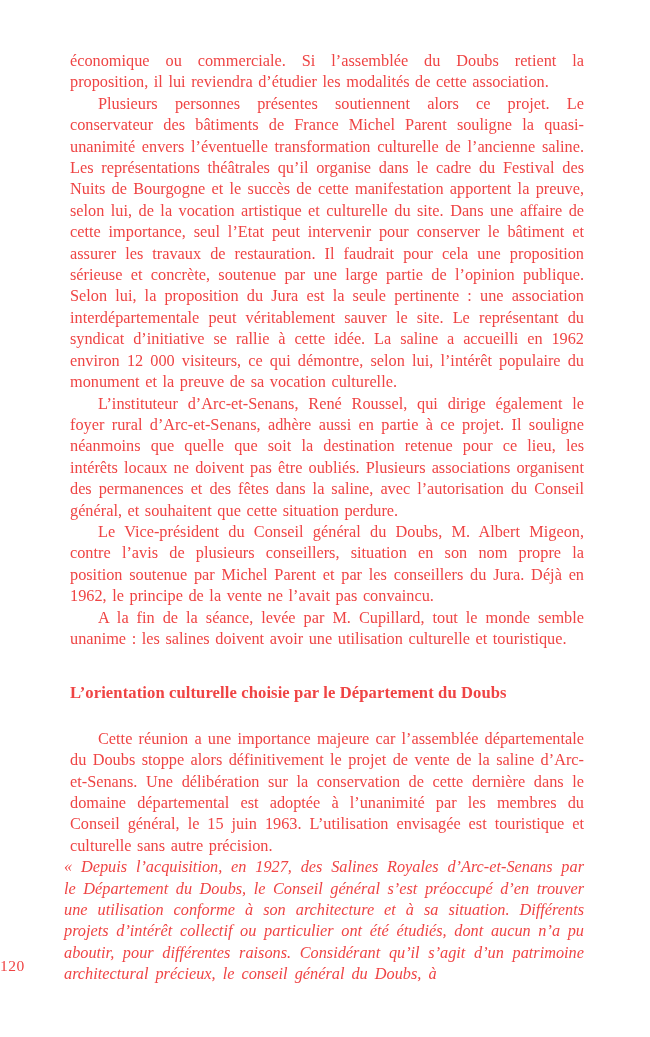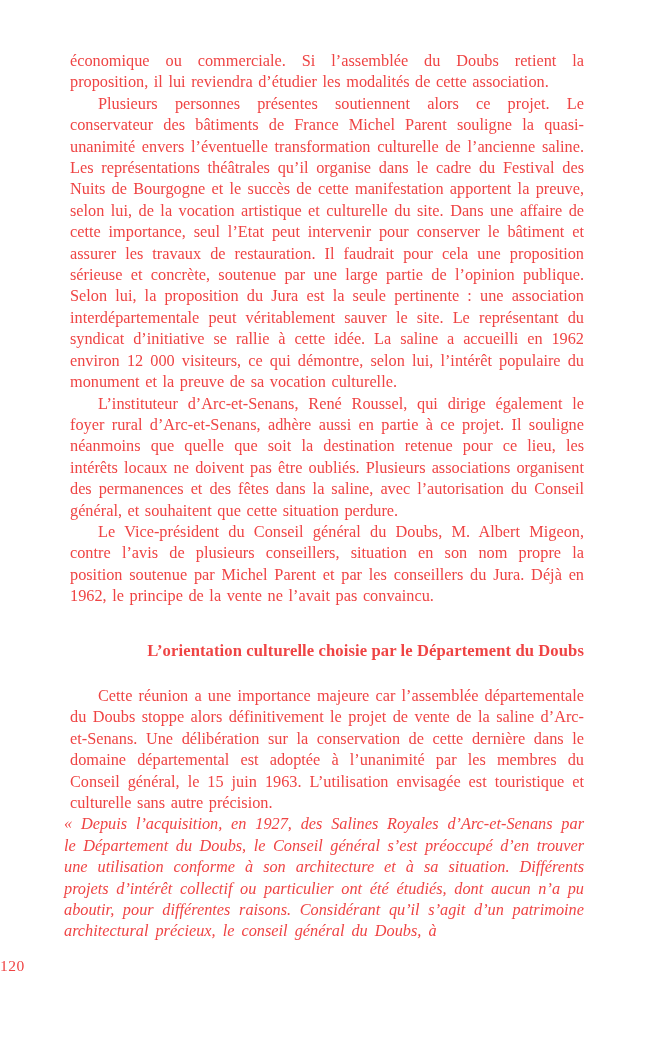--- a/index.html
+++ b/index.html
@@ -31,21 +31,21 @@
     text-indent: 28px;
     word-spacing: 1.5px;
   }
   .para.noindent {
     text-indent: 0;
   }
   .section-heading {
     margin: 33px 0 24px 0;
     font-size: 16.6px;
     font-weight: bold;
-    text-align: right;
+    text-align: left;
     text-indent: 0;
     letter-spacing: 0.1px;
   }
   .para.quote {
     font-style: italic;
     margin-left: -6px;
     word-spacing: 3px;
   }
   .page-number {
     position: absolute;
@@ -59,18 +59,19 @@
 </style>
 </head>
 <body>
 
 <div class="page">
   <main class="text-block">
     <p class="para noindent">économique ou commerciale. Si l’assemblée du Doubs retient la proposition, il lui reviendra d’étudier les modalités de cette association.</p>
     <p class="para">Plusieurs personnes présentes soutiennent alors ce projet. Le conservateur des bâtiments de France Michel Parent souligne la quasi-unanimité envers l’éventuelle transformation culturelle de l’ancienne saline. Les représentations théâtrales qu’il organise dans le cadre du Festival des Nuits de Bourgogne et le succès de cette manifestation apportent la preuve, selon lui, de la vocation artistique et culturelle du site. Dans une affaire de cette importance, seul l’Etat peut intervenir pour conserver le bâtiment et assurer les travaux de restauration. Il faudrait pour cela une proposition sérieuse et concrète, soutenue par une large partie de l’opinion publique. Selon lui, la proposition du Jura est la seule pertinente : une association interdépartementale peut véritablement sauver le site. Le représentant du syndicat d’initiative se rallie à cette idée. La saline a accueilli en 1962 environ 12 000 visiteurs, ce qui démontre, selon lui, l’intérêt populaire du monument et la preuve de sa vocation culturelle.</p>
     <p class="para">L’instituteur d’Arc-et-Senans, René Roussel, qui dirige également le foyer rural d’Arc-et-Senans, adhère aussi en partie à ce projet. Il souligne néanmoins que quelle que soit la destination retenue pour ce lieu, les intérêts locaux ne doivent pas être oubliés. Plusieurs associations organisent des permanences et des fêtes dans la saline, avec l’autorisation du Conseil général, et souhaitent que cette situation perdure.</p>
     <p class="para">Le Vice-président du Conseil général du Doubs, M. Albert Migeon, contre l’avis de plusieurs conseillers, situation en son nom propre la position soutenue par Michel Parent et par les conseillers du Jura. Déjà en 1962, le principe de la vente ne l’avait pas convaincu.</p>
+    <p class="para">A la fin de la séance, levée par M. Cupillard, tout le monde semble unanime : les salines doivent avoir une utilisation culturelle et touristique.</p>
     <h2 class="section-heading">L’orientation culturelle choisie par le Département du Doubs</h2>
     <p class="para">Cette réunion a une importance majeure car l’assemblée départementale du Doubs stoppe alors définitivement le projet de vente de la saline d’Arc-et-Senans. Une délibération sur la conservation de cette dernière dans le domaine départemental est adoptée à l’unanimité par les membres du Conseil général, le 15 juin 1963. L’utilisation envisagée est touristique et culturelle sans autre précision.</p>
     <p class="para quote noindent">« Depuis l’acquisition, en 1927, des Salines Royales d’Arc-et-Senans par le Département du Doubs, le Conseil général s’est préoccupé d’en trouver une utilisation conforme à son architecture et à sa situation. Différents projets d’intérêt collectif ou particulier ont été étudiés, dont aucun n’a pu aboutir, pour différentes raisons. Considérant qu’il s’agit d’un patrimoine architectural précieux, le conseil général du Doubs, à</p>
   </main>
   <div class="page-number">120</div>
 </div>
 
 </body></html>

